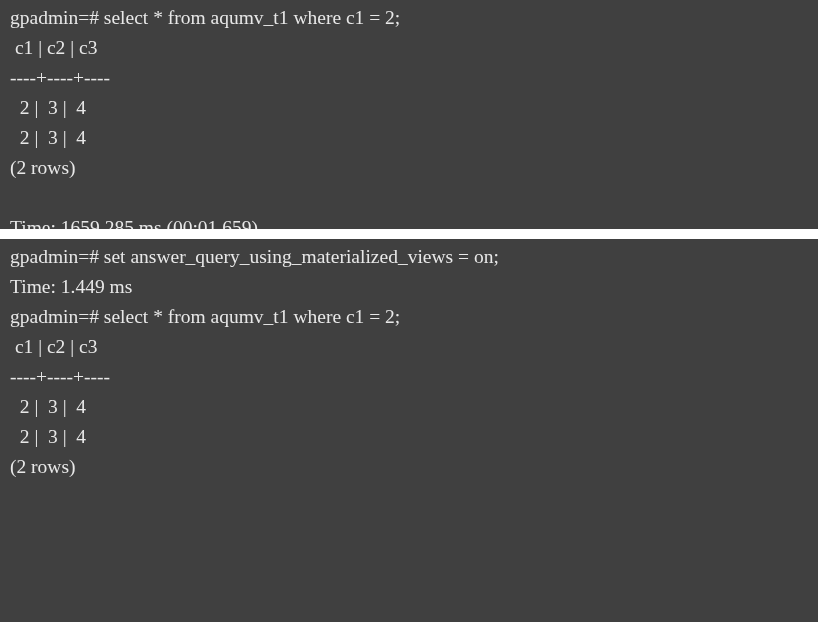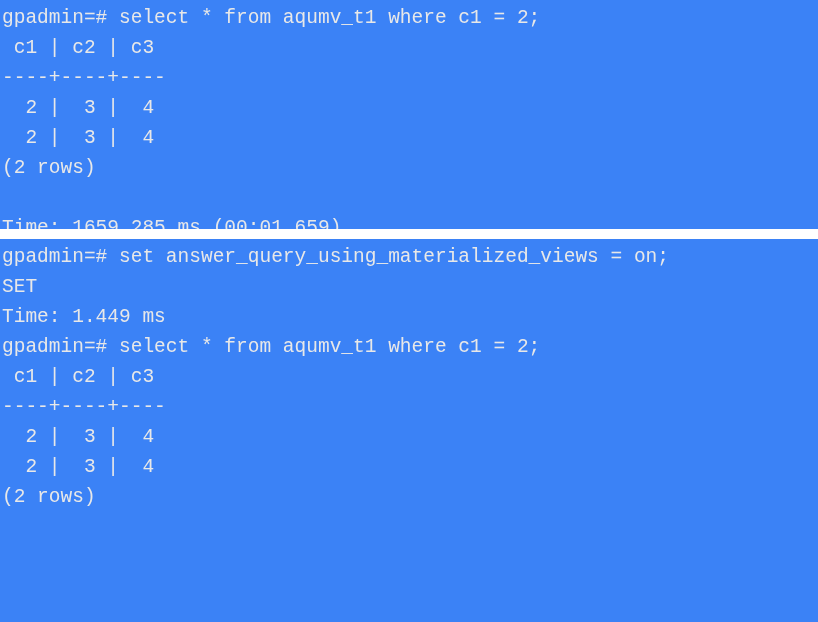--- a/index.html
+++ b/index.html
@@ -14,26 +14,26 @@
     overflow: hidden;
   }
   .screen {
     width: 818px;
     height: 622px;
     display: flex;
     flex-direction: column;
     background: #ffffff;
   }
   .terminal {
-    background: #3b82f6;
+    background: #404040;
     color: #e8e8e8;
-    font-family: Liberation Mono, monospace;
+    font-family: Liberation Serif, serif;
     font-size: 19.5px;
     line-height: 30px;
-    padding: 0 0 0 0;
+    padding: 0 0 0 8px;
     box-sizing: border-box;
     overflow: hidden;
   }
   .terminal-top {
     height: 250px;
     padding-top: 3px;
   }
   .gap {
     height: 10px;
     background: #ffffff;
@@ -65,21 +65,20 @@
     <div class="line">  2 |  3 |  4</div>
     <div class="line">(2 rows)</div>
     <div class="line blank"></div>
     <div class="line">Time: 1659.285 ms (00:01.659)</div>
   </div>
 
   <div class="gap"></div>
 
   <div class="terminal terminal-bottom">
     <div class="line">gpadmin=# set answer_query_using_materialized_views = on;</div>
-    <div class="line">SET</div>
     <div class="line">Time: 1.449 ms</div>
     <div class="line">gpadmin=# select * from aqumv_t1 where c1 = 2;</div>
     <div class="line"> c1 | c2 | c3 </div>
     <div class="line">----+----+----</div>
     <div class="line">  2 |  3 |  4</div>
     <div class="line">  2 |  3 |  4</div>
     <div class="line">(2 rows)</div>
     <div class="line blank"></div>
   </div>
 

